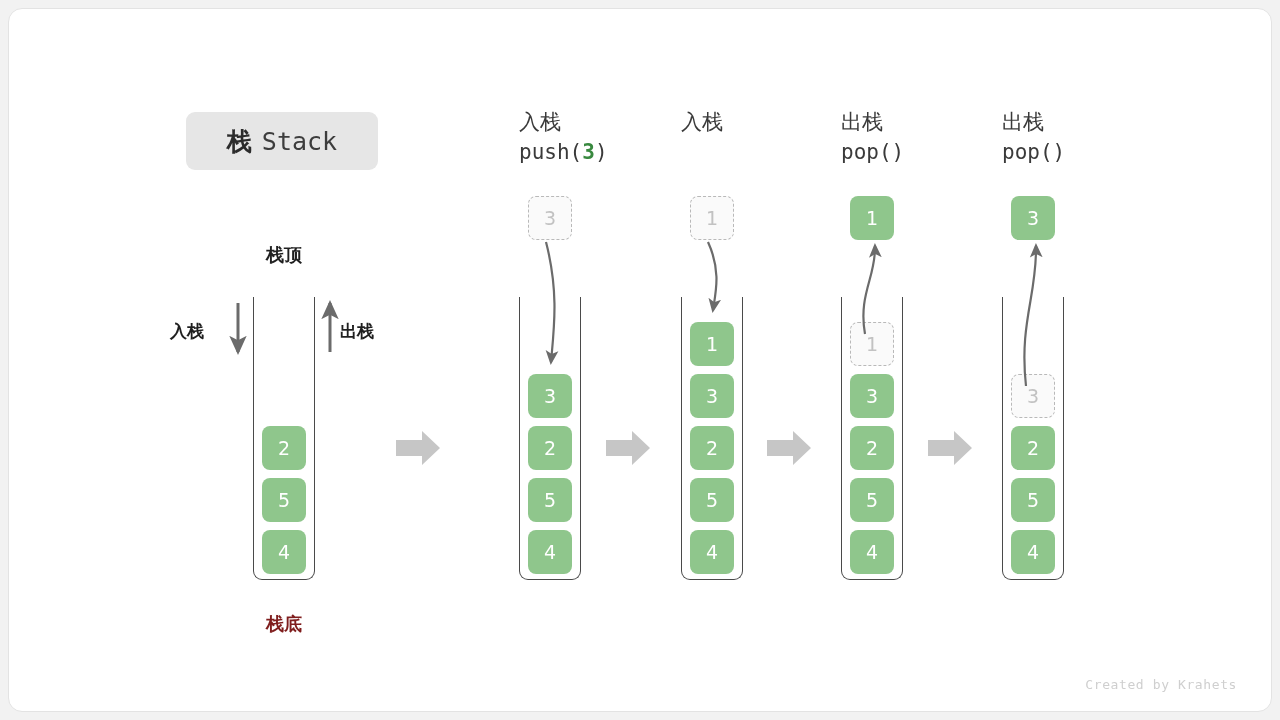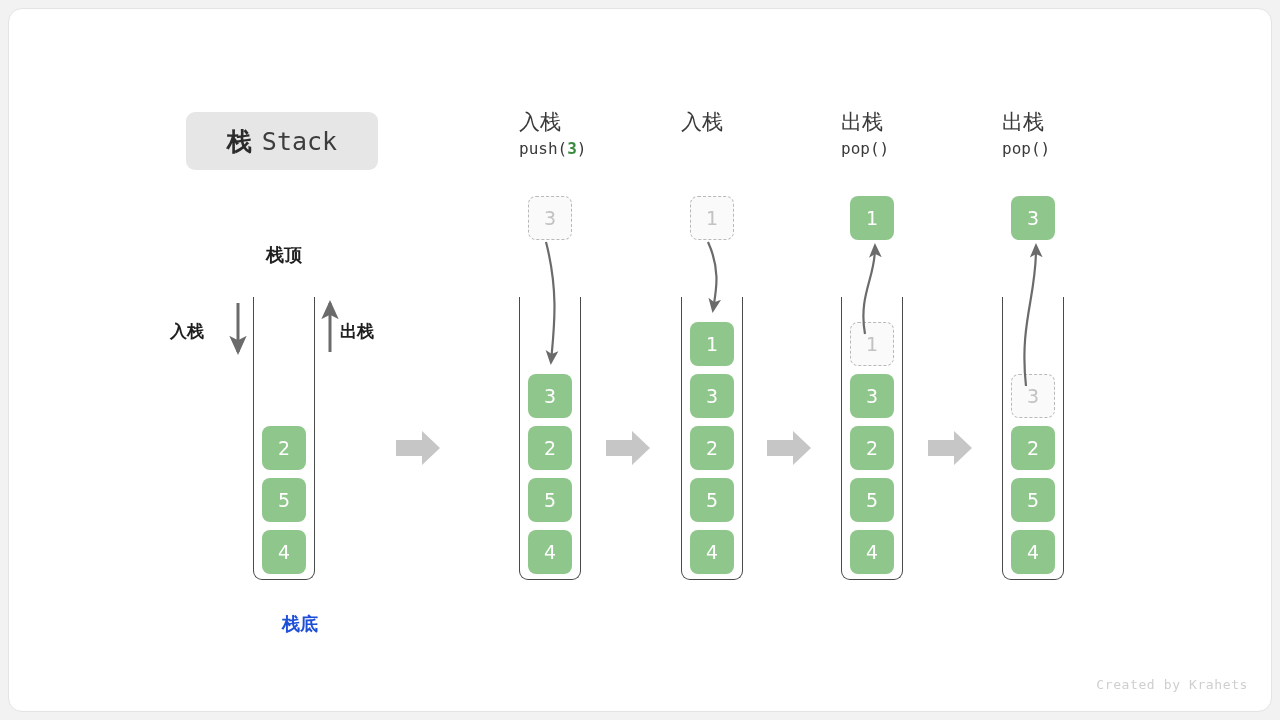--- a/index.html
+++ b/index.html
@@ -66,27 +66,27 @@
     left: 253px;
     top: 243px;
     width: 62px;
     text-align: center;
     font-size: 18px;
     font-weight: bold;
     color: #1f1f1f;
   }
   .lbl-bottom {
     position: absolute;
-    left: 269px;
+    left: 253px;
     top: 612px;
     width: 62px;
     text-align: center;
     font-size: 18px;
     font-weight: bold;
-    color: #1d4ed8;
+    color: #7f1d1d;
   }
   .lbl-push {
     position: absolute;
     left: 170px;
     top: 320px;
     font-size: 17px;
     font-weight: bold;
     color: #1f1f1f;
   }
   .lbl-pop {
@@ -139,34 +139,34 @@
     line-height: 1.45;
   }
   .col-head .cn {
     display: block;
     font-size: 21px;
     color: #3a3a3a;
     font-family: "DejaVu Sans", sans-serif;
   }
   .col-head .op {
     display: block;
-    font-size: 16px;
+    font-size: 21px;
     color: #3a3a3a;
     font-family: "DejaVu Sans Mono", monospace;
     white-space: pre;
   }
   .col-head .op .arg {
     color: #39893f;
     font-weight: bold;
   }
 
   
   .credit {
     position: absolute;
-    right: 32px;
+    right: 43px;
     bottom: 28px;
     font-family: "DejaVu Sans Mono", monospace;
     font-size: 13px;
     color: #cfcfcf;
     letter-spacing: 0.6px;
   }
 
   svg.overlay {
     position: absolute;
     left: 0;

